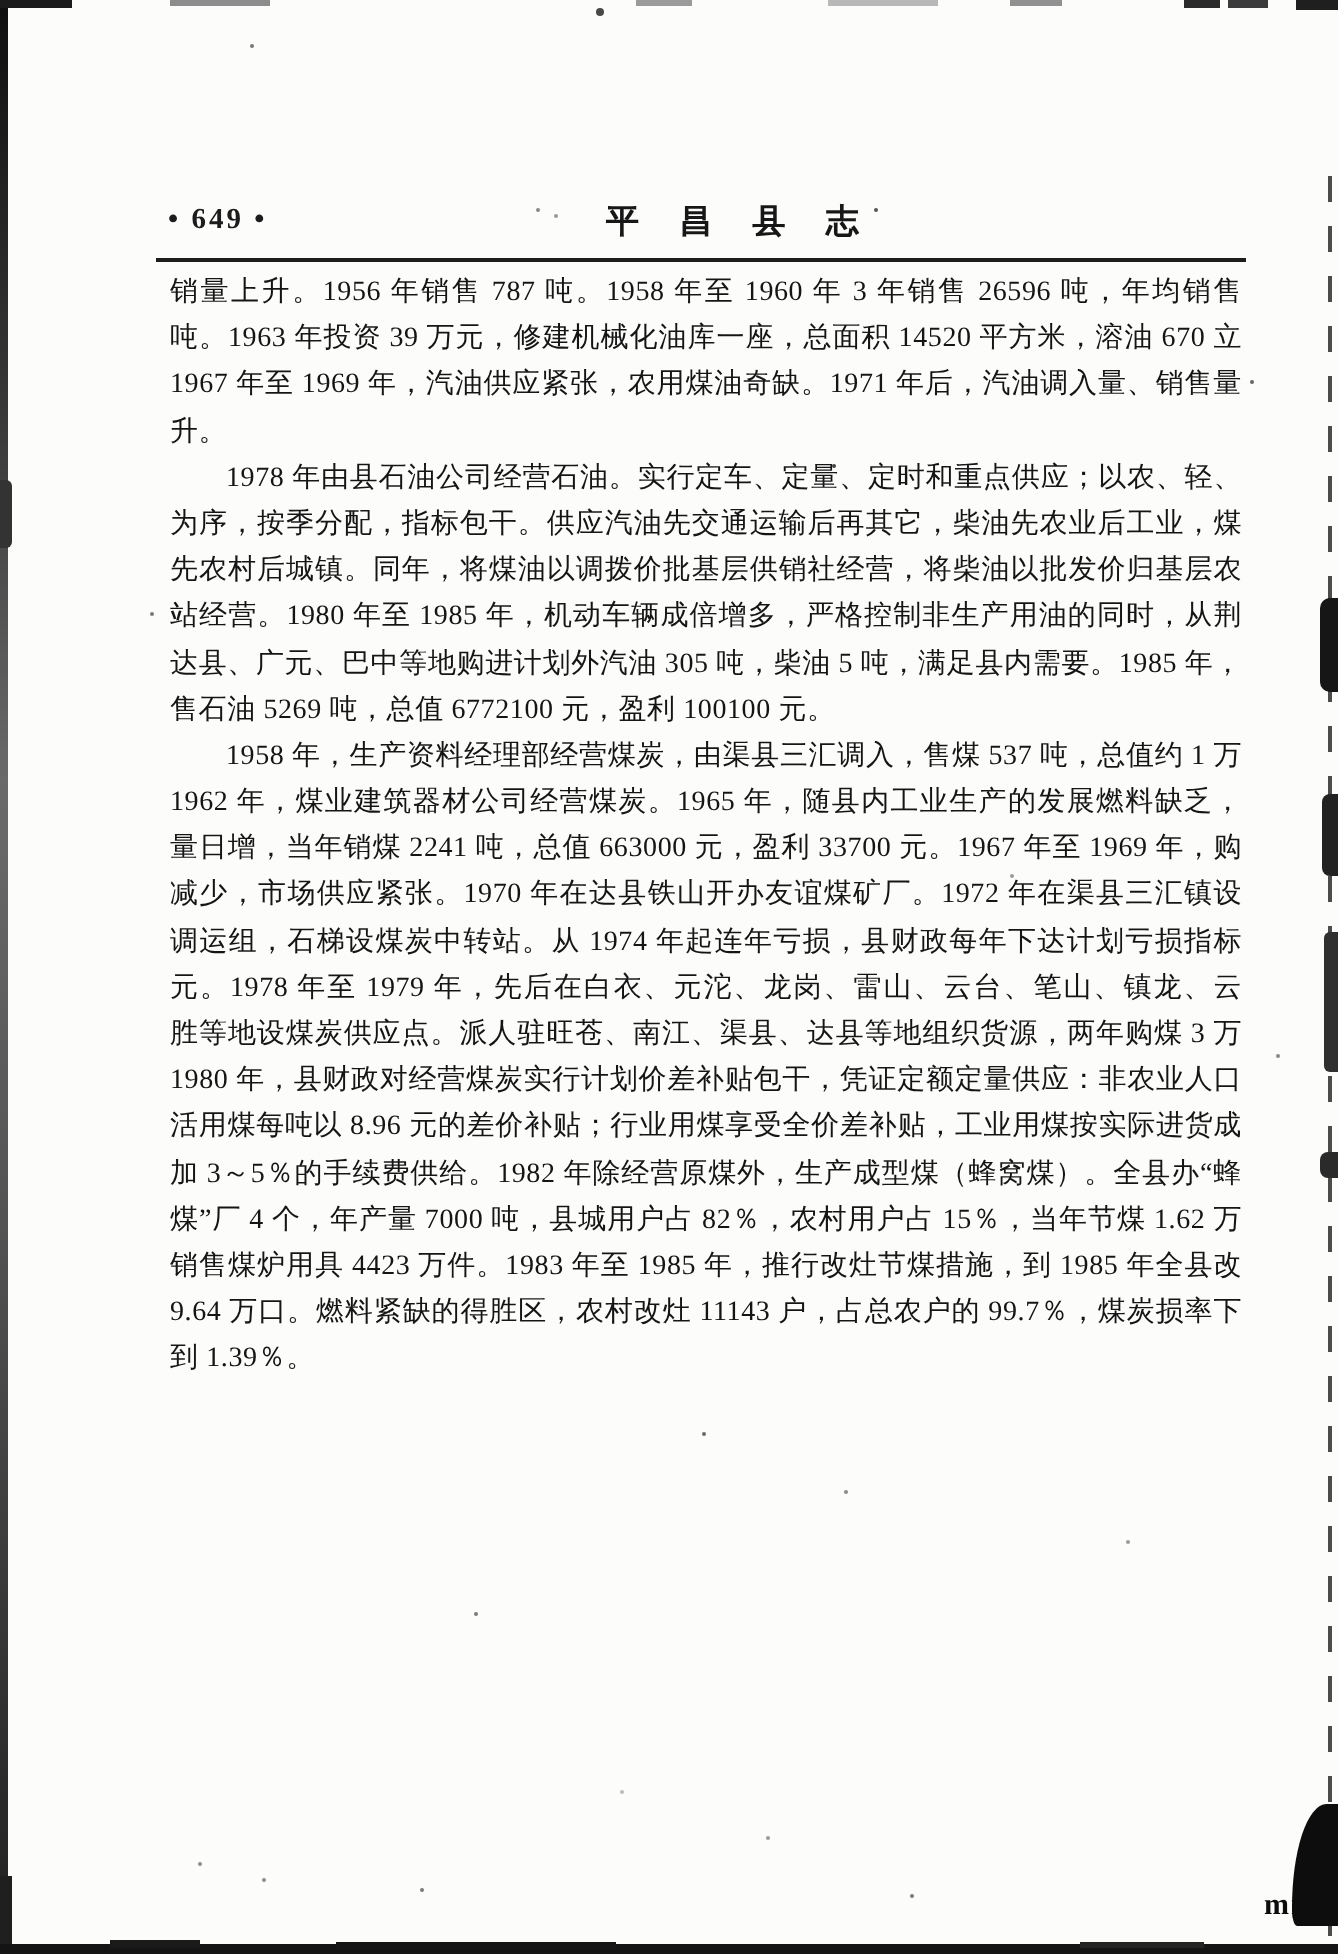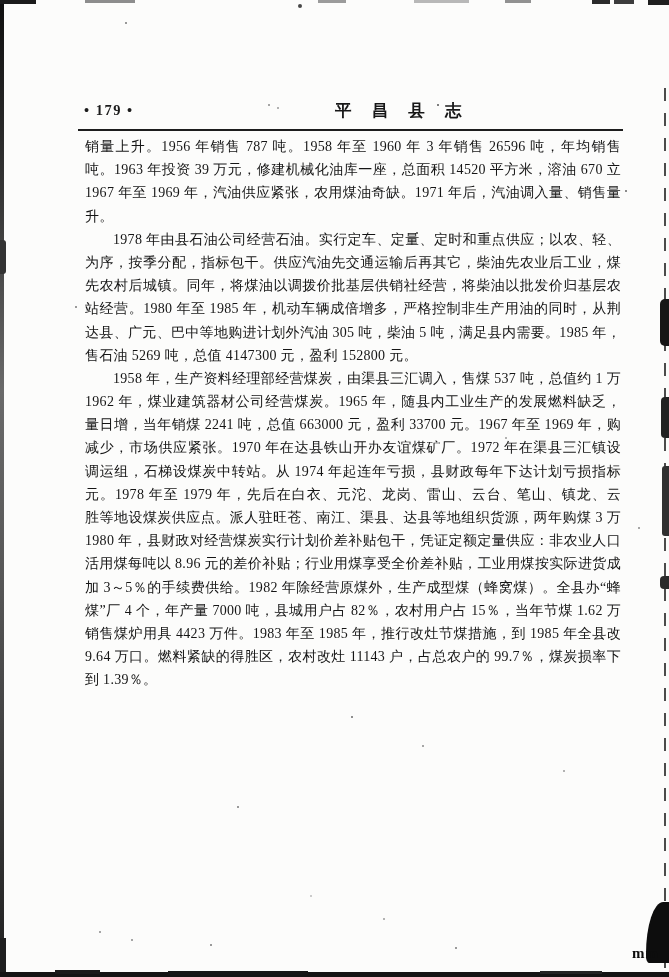--- a/index.html
+++ b/index.html
@@ -15,21 +15,20 @@
   }
   
   .page-num{
     position:absolute;left:84px;top:102px;
     font-size:14.5px;font-weight:700;letter-spacing:1.5px;color:#1c1c1c;
   }
   .page-title{
     position:absolute;left:303px;top:100px;
     font-size:16.5px;font-weight:700;letter-spacing:8px;color:#171717;
     white-space:nowrap;
-    margin-left:32px;
   }
   .header-rule{
     position:absolute;left:78px;top:129px;width:545px;height:2.4px;
     background:#1d1d1d;
   }
   
   .text-block{
     position:absolute;left:85px;top:135px;width:536px;
     font-size:14px;color:#151515;
   }
@@ -109,35 +108,35 @@
       99px 931px 0 0 #8a8a8a,
       455px 947px 0 0 #7a7a7a,
       310px 895px 0 0 #bbb;
   }
 </style>
 </head>
 <body>
 
 <div class="page">
 
-  <div class="page-num">• 179 •</div>
+  <div class="page-num">• 649 •</div>
   <div class="page-title">平 昌 县 志</div>
   <div class="header-rule"></div>
 
   <div class="text-block">
       <div class="line fill">销量上升。1956 年销售 787 吨。1958 年至 1960 年 3 年销售 26596 吨，年均销售 8865.33</div>
       <div class="line fill">吨。1963 年投资 39 万元，修建机械化油库一座，总面积 14520 平方米，溶油 670 立方米。</div>
       <div class="line fill">1967 年至 1969 年，汽油供应紧张，农用煤油奇缺。1971 年后，汽油调入量、销售量上</div>
       <div class="line last">升。</div>
       <div class="line fill indent">1978 年由县石油公司经营石油。实行定车、定量、定时和重点供应；以农、轻、重</div>
       <div class="line fill">为序，按季分配，指标包干。供应汽油先交通运输后再其它，柴油先农业后工业，煤油</div>
       <div class="line fill">先农村后城镇。同年，将煤油以调拨价批基层供销社经营，将柴油以批发价归基层农机</div>
       <div class="line fill">站经营。1980 年至 1985 年，机动车辆成倍增多，严格控制非生产用油的同时，从荆门、</div>
       <div class="line fill">达县、广元、巴中等地购进计划外汽油 305 吨，柴油 5 吨，满足县内需要。1985 年，销</div>
-      <div class="line last">售石油 5269 吨，总值 4147300 元，盈利 152800 元。</div>
+      <div class="line last">售石油 5269 吨，总值 6772100 元，盈利 100100 元。</div>
       <div class="line fill indent">1958 年，生产资料经理部经营煤炭，由渠县三汇调入，售煤 537 吨，总值约 1 万元。</div>
       <div class="line fill">1962 年，煤业建筑器材公司经营煤炭。1965 年，随县内工业生产的发展燃料缺乏，销煤</div>
       <div class="line fill">量日增，当年销煤 2241 吨，总值 663000 元，盈利 33700 元。1967 年至 1969 年，购煤量</div>
       <div class="line fill">减少，市场供应紧张。1970 年在达县铁山开办友谊煤矿厂。1972 年在渠县三汇镇设煤炭</div>
       <div class="line fill">调运组，石梯设煤炭中转站。从 1974 年起连年亏损，县财政每年下达计划亏损指标 20 万</div>
       <div class="line fill">元。1978 年至 1979 年，先后在白衣、元沱、龙岗、雷山、云台、笔山、镇龙、云山、得</div>
       <div class="line fill">胜等地设煤炭供应点。派人驻旺苍、南江、渠县、达县等地组织货源，两年购煤 3 万吨。</div>
       <div class="line fill">1980 年，县财政对经营煤炭实行计划价差补贴包干，凭证定额定量供应：非农业人口生</div>
       <div class="line fill">活用煤每吨以 8.96 元的差价补贴；行业用煤享受全价差补贴，工业用煤按实际进货成本</div>
       <div class="line fill">加 3～5％的手续费供给。1982 年除经营原煤外，生产成型煤（蜂窝煤）。全县办“蜂窝</div>

